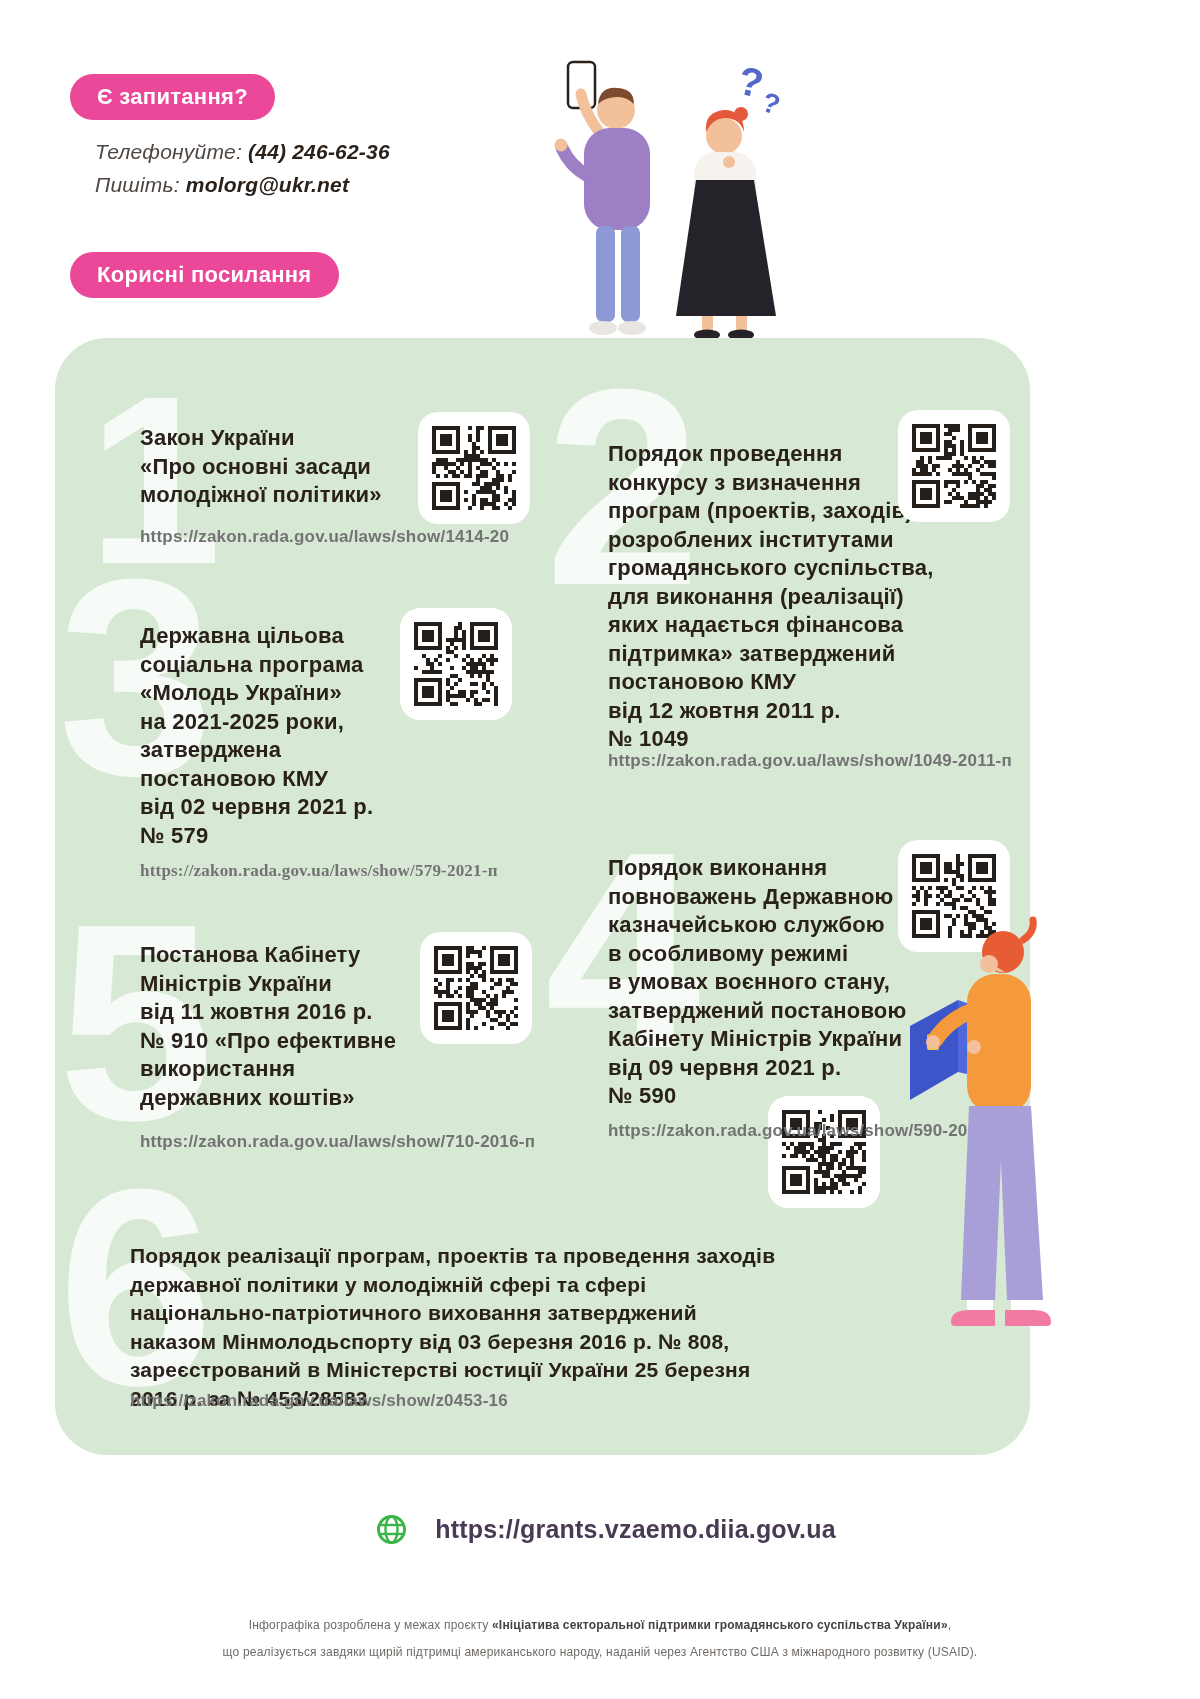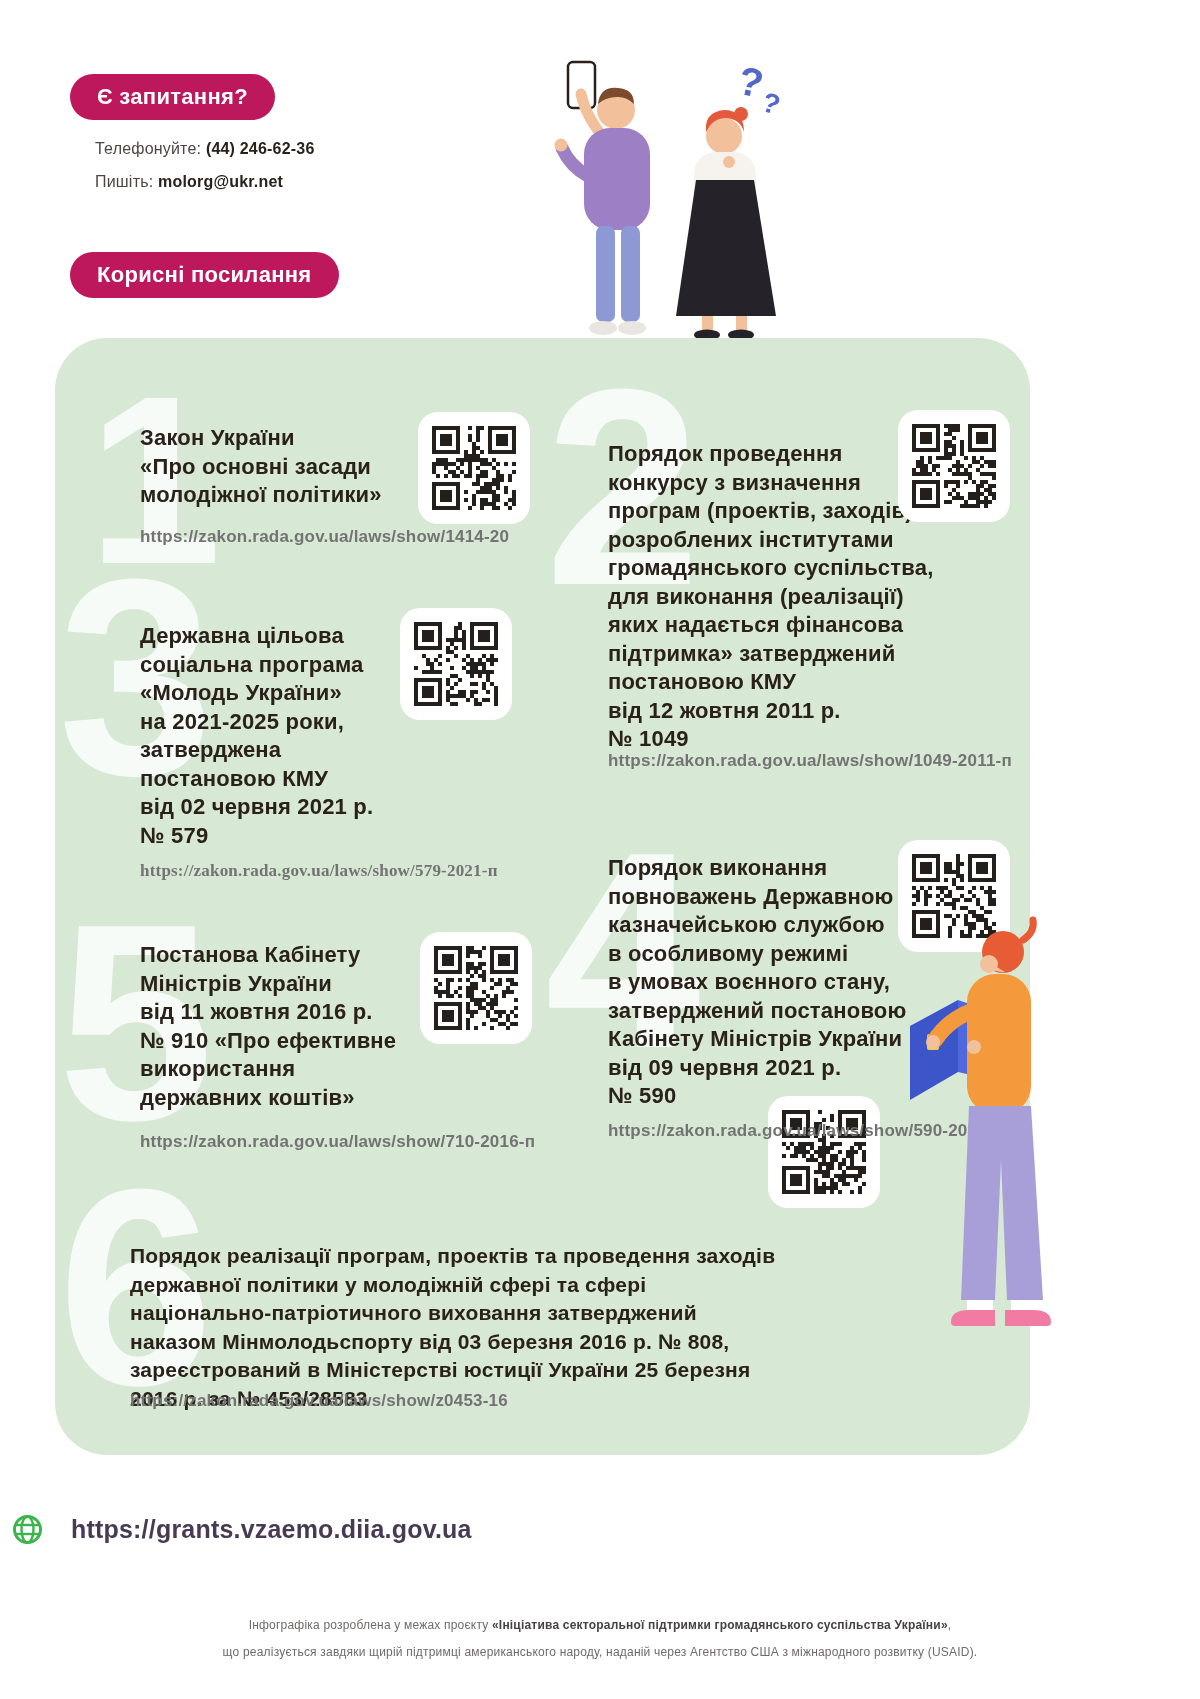--- a/index.html
+++ b/index.html
@@ -2,28 +2,28 @@
 <html><head>
 <meta charset="utf-8">
 <style>
   html,body{margin:0;padding:0;}
   body{
     width:1200px;height:1699px;position:relative;background:#ffffff;
     font-family:"Liberation Sans",sans-serif;color:#2b211b;overflow:hidden;
   }
   
   .pill{
-    position:absolute;background:#be185d;color:#ffffff;font-weight:700;
+    position:absolute;background:#ec4899;color:#ffffff;font-weight:700;
     font-size:22px;letter-spacing:.3px;padding:10px 27px;border-radius:26px;
     white-space:nowrap;
   }
   #pill-questions{left:70px;top:74px;}
   #pill-links{left:70px;top:252px;}
   
-  .contact-line{position:absolute;left:95px;font-size:16px;color:#4d4540;letter-spacing:.2px;}
+  .contact-line{position:absolute;left:95px;font-size:21px;color:#4d4540;letter-spacing:.2px;font-style:italic;}
   #contact-phone{top:140px;}
   #contact-mail{top:173px;}
   .contact-line b{color:#2b211b;font-weight:700;}
   
   #panel{
     position:absolute;left:55px;top:338px;width:975px;height:1117px;
     background:#d7e9d4;border-radius:52px;
   }
   
   .bignum{
@@ -65,21 +65,21 @@
   }
   .q1{left:418px;top:412px;}
   .q2{left:898px;top:410px;}
   .q3{left:400px;top:608px;}
   .q4{left:898px;top:840px;}
   .q5{left:420px;top:932px;}
   .q6{left:768px;top:1096px;}
   
   #footer-link{
     position:absolute;left:0;right:0;top:1514px;display:flex;
-    align-items:center;gap:28px;margin-left:12px;
+    align-items:center;justify-content:center;gap:28px;margin-left:12px;
   }
   #footer-link .site{font-size:25px;font-weight:700;color:#493a54;letter-spacing:.2px;}
   
   #fineprint{
     position:absolute;left:0;right:0;top:1612px;text-align:center;
     font-size:12px;line-height:27px;color:#6f6a66;letter-spacing:.2px;
   }
   #fineprint b{color:#474140;font-weight:700;}
   
   #people-top{position:absolute;left:488px;top:48px;}

